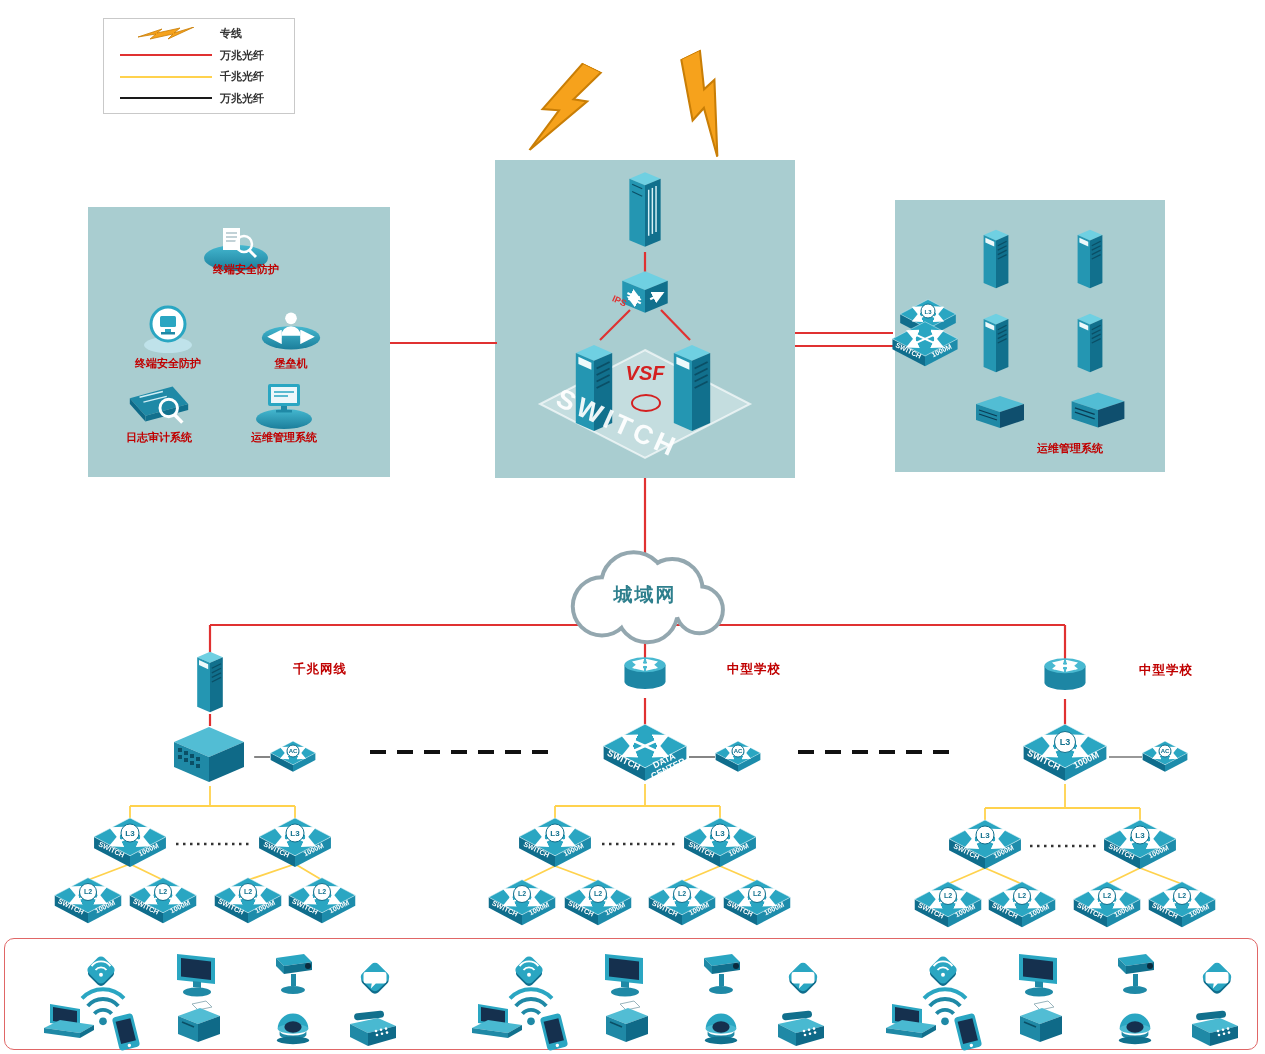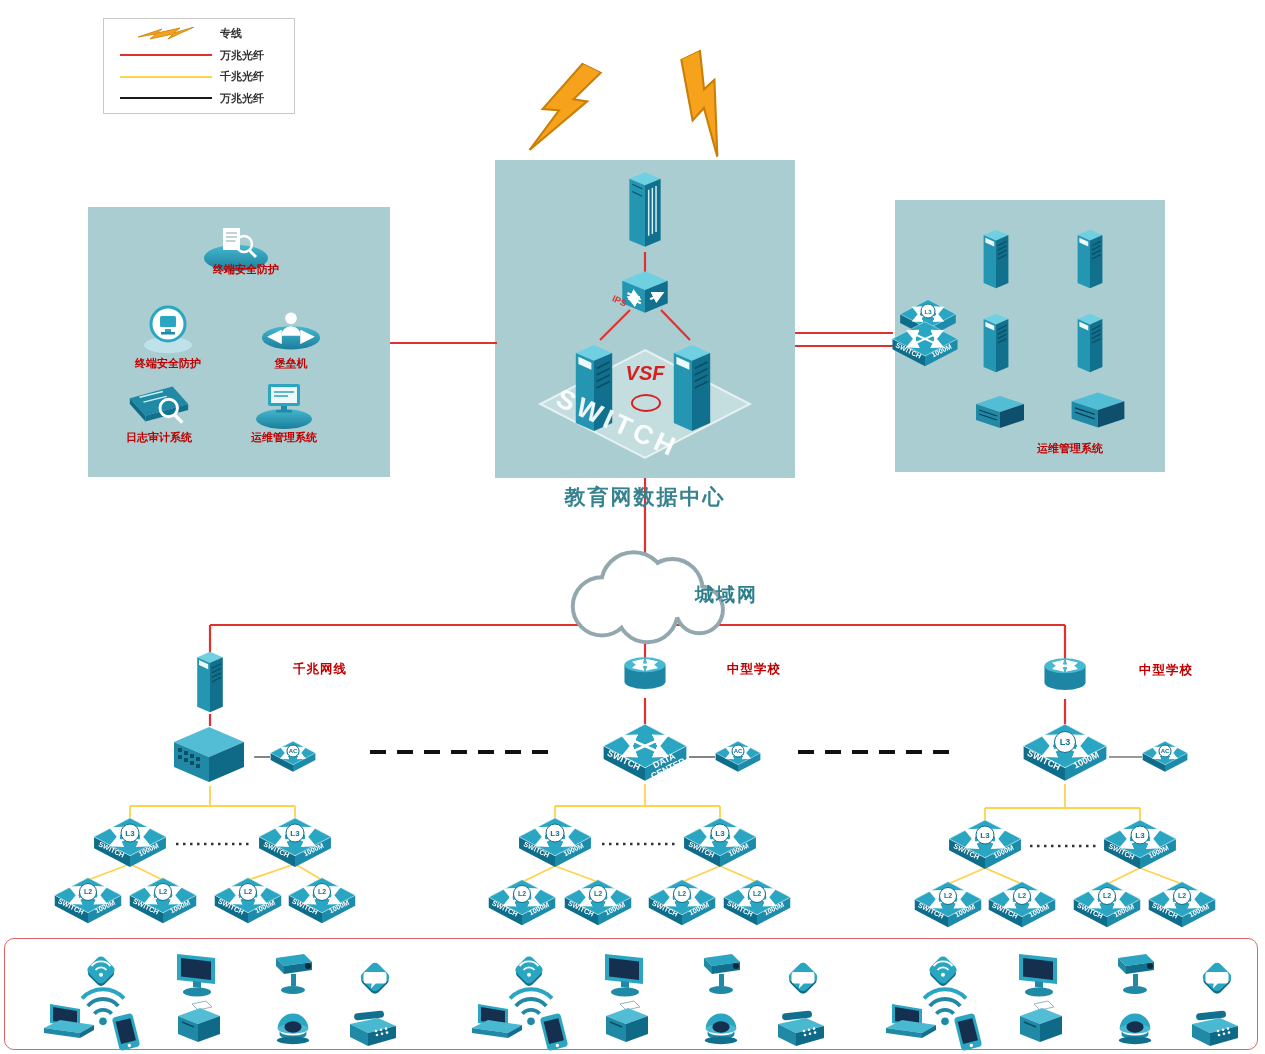--- a/index.html
+++ b/index.html
@@ -6,21 +6,21 @@
   body{width:1265px;height:1054px;position:relative;background:#fff;
        font-family:"Liberation Sans",sans-serif;overflow:hidden;}
   #stage{position:absolute;inset:0;width:1265px;height:1054px;}
   .zone{position:absolute;background:#a9cdd0;z-index:1;}
   #lines{position:absolute;left:0;top:0;z-index:2;}
   .cloud{position:absolute;display:flex;align-items:center;justify-content:center;z-index:5;}
   .cloud>svg{position:absolute;inset:0;width:100%;height:100%;}
   .cloud>span{position:relative;z-index:2;color:#2e7f8d;font-weight:bold;
               font-family:"Liberation Serif",serif;}
   .cloud-sm>span{font-size:12.5px;}
-  #metro-cloud{z-index:3;justify-content:flex-end;}
+  #metro-cloud{z-index:3;}
   #metro-cloud>span{font-size:19px;letter-spacing:2px;}
   .bolt{position:absolute;z-index:4;transform-origin:50% 0;}
   .icon{position:absolute;z-index:6;}
   .icon svg,.dev svg,.sw svg{width:100%;height:100%;display:block;}
   .sw{position:absolute;z-index:6;}
   .sw svg{position:absolute;inset:0;}
   .dev{position:absolute;z-index:6;}
   .facet{position:absolute;color:#fff;font-weight:bold;text-align:center;
          white-space:pre-line;line-height:1.05;z-index:2;}
   .f-l{transform:rotate(26deg);}
@@ -402,21 +402,20 @@
       </svg>
     </div>
   <div class="icon" style="left:666px;top:334px;width:52px;height:108px">
       <svg>
         <use href="#sym-tower" width="100%" height="100%"></use>
       </svg>
     </div>
   <span id="vsf-label">VSF</span>
   <div id="vsf-ring"></div>
   <span id="switch-watermark">SWITCH</span>
-  <div id="dc-title">教育网数据中心</div>
 
   <div class="cloud" id="metro-cloud" style="left:532px;top:544px;width:226px;height:102px">
     <svg>
         <use href="#sym-cloud" width="100%" height="100%"></use>
       </svg>
     <span>城域网</span>
   </div>
 
   <div class="icon" style="left:200px;top:222px;width:72px;height:52px">
       <svg>

